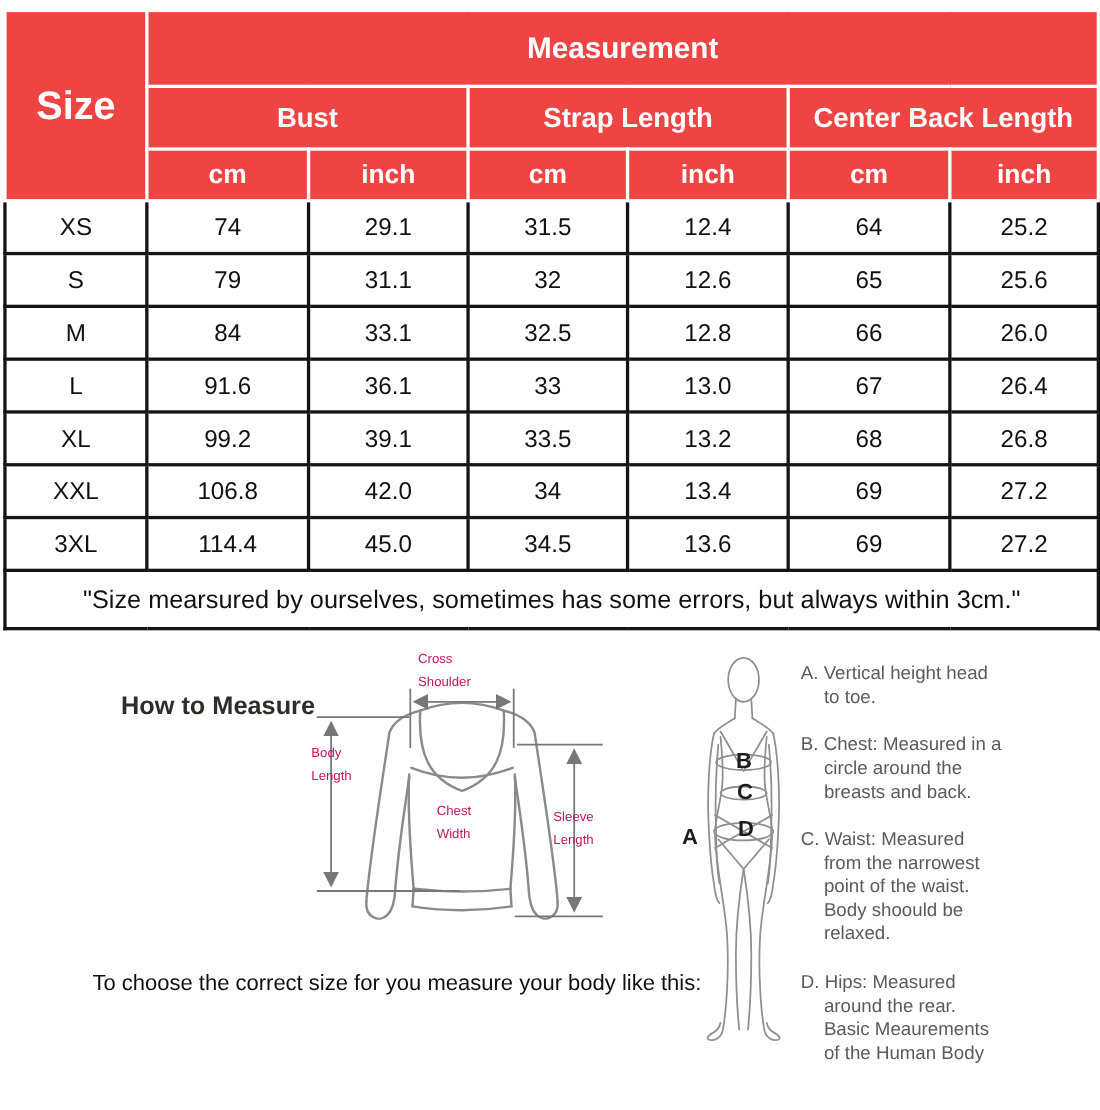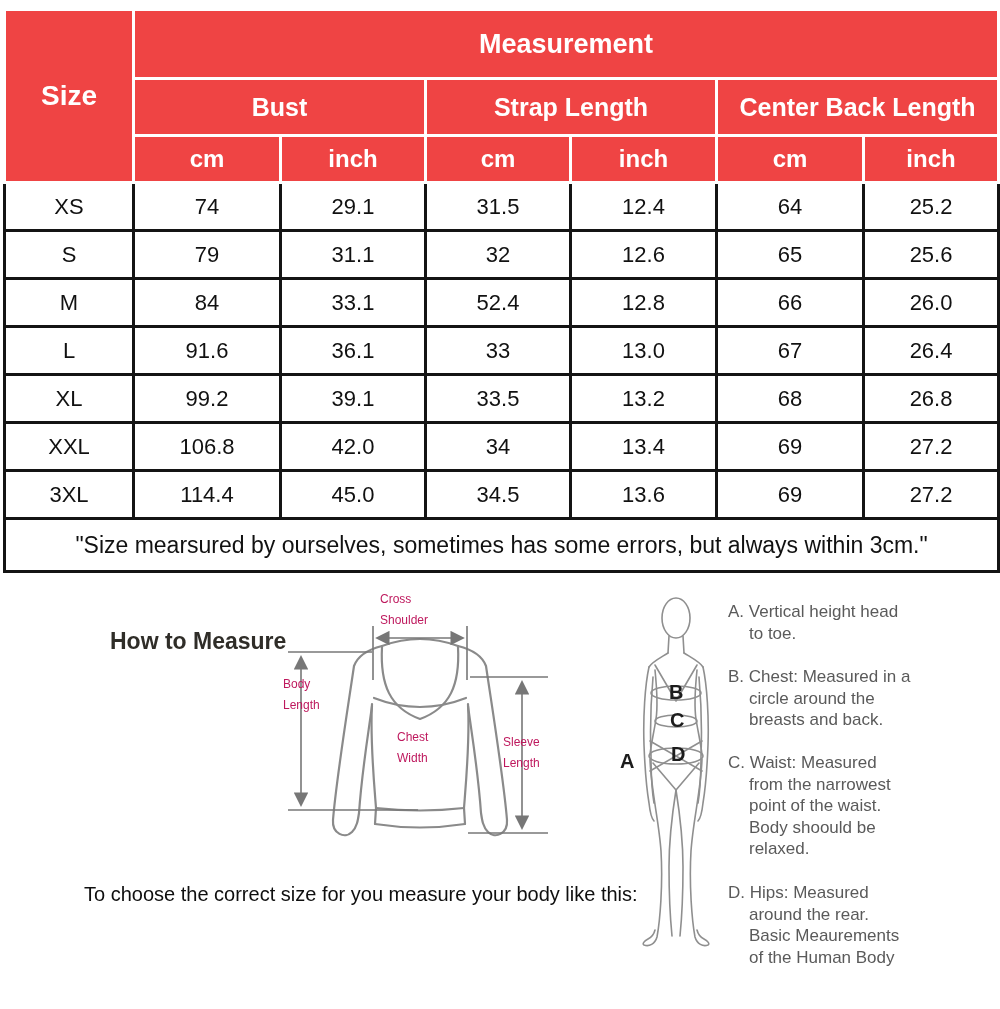--- a/index.html
+++ b/index.html
@@ -19,21 +19,21 @@
     table-layout: fixed;
   }
   .chart-table th {
     background: #ef4444;
     color: #ffffff;
     border: 3px solid #ffffff;
     font-weight: bold;
     text-align: center;
     padding: 0;
   }
-  .chart-table .size-h  { font-size: 28px; }
+  .chart-table .size-h  { font-size: 36px; }
   .chart-table .meas-h  { font-size: 27px; height: 66px; }
   .chart-table .grp-h   { font-size: 25px; height: 54px; }
   .chart-table .unit-h  { font-size: 24px; height: 44px; }
   .chart-table td {
     border: 3px solid #141414;
     color: #111111;
     font-size: 22px;
     text-align: center;
     height: 45px;
     padding: 0;
@@ -136,21 +136,21 @@
       <td>31.1</td>
       <td>32</td>
       <td>12.6</td>
       <td>65</td>
       <td>25.6</td>
     </tr>
     <tr>
       <td>M</td>
       <td>84</td>
       <td>33.1</td>
-      <td>52.4</td>
+      <td>32.5</td>
       <td>12.8</td>
       <td>66</td>
       <td>26.0</td>
     </tr>
     <tr>
       <td>L</td>
       <td>91.6</td>
       <td>36.1</td>
       <td>33</td>
       <td>13.0</td>

